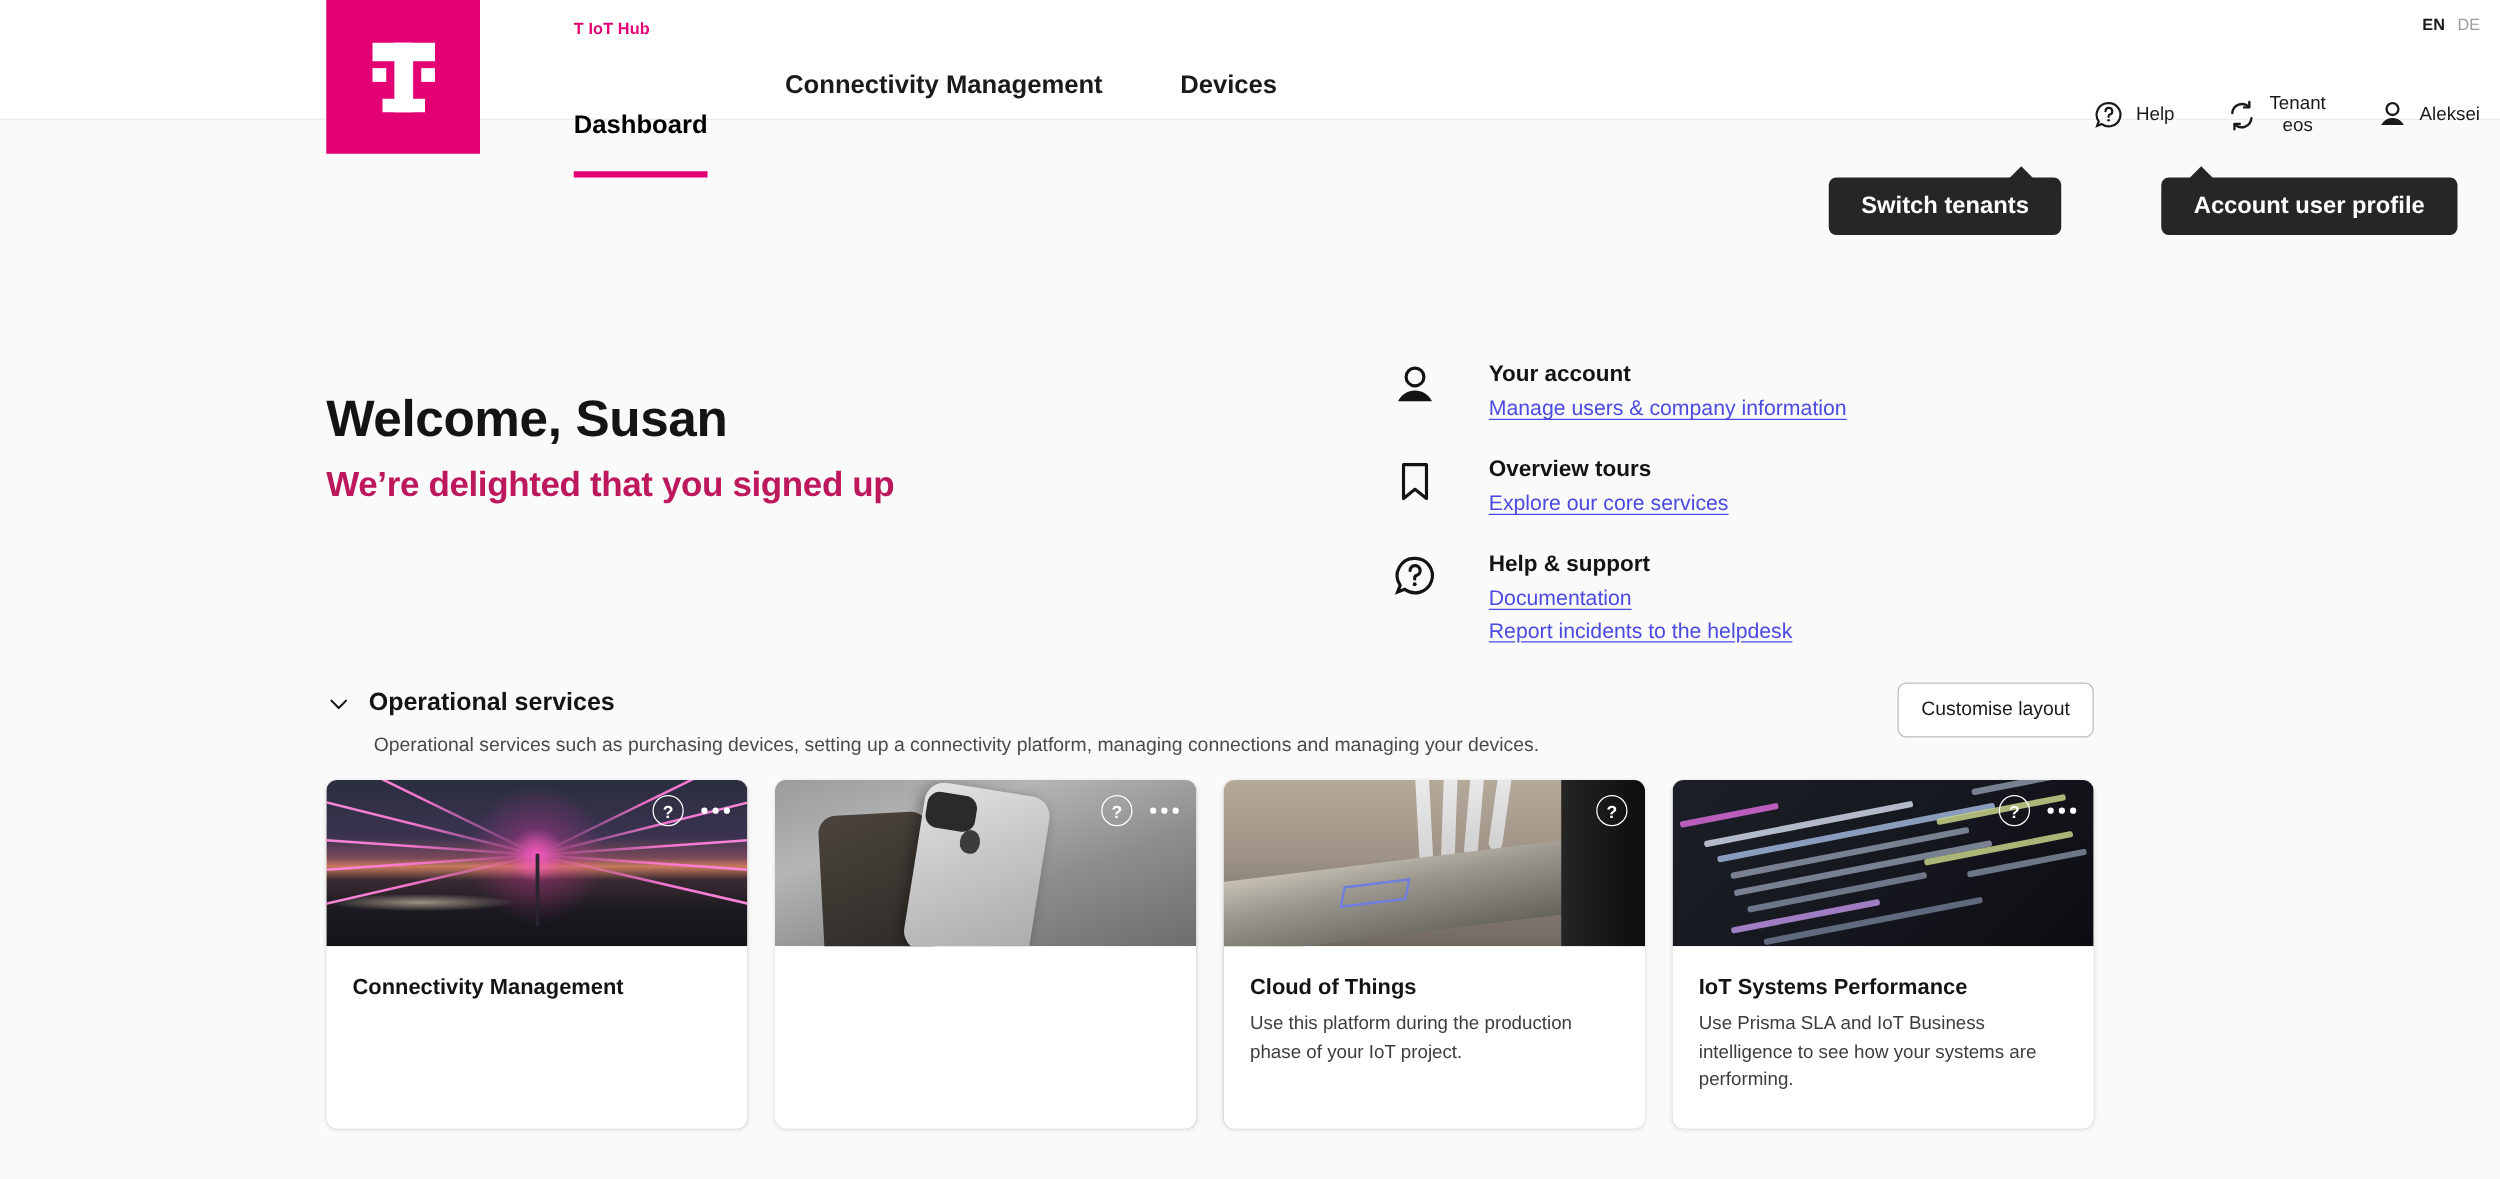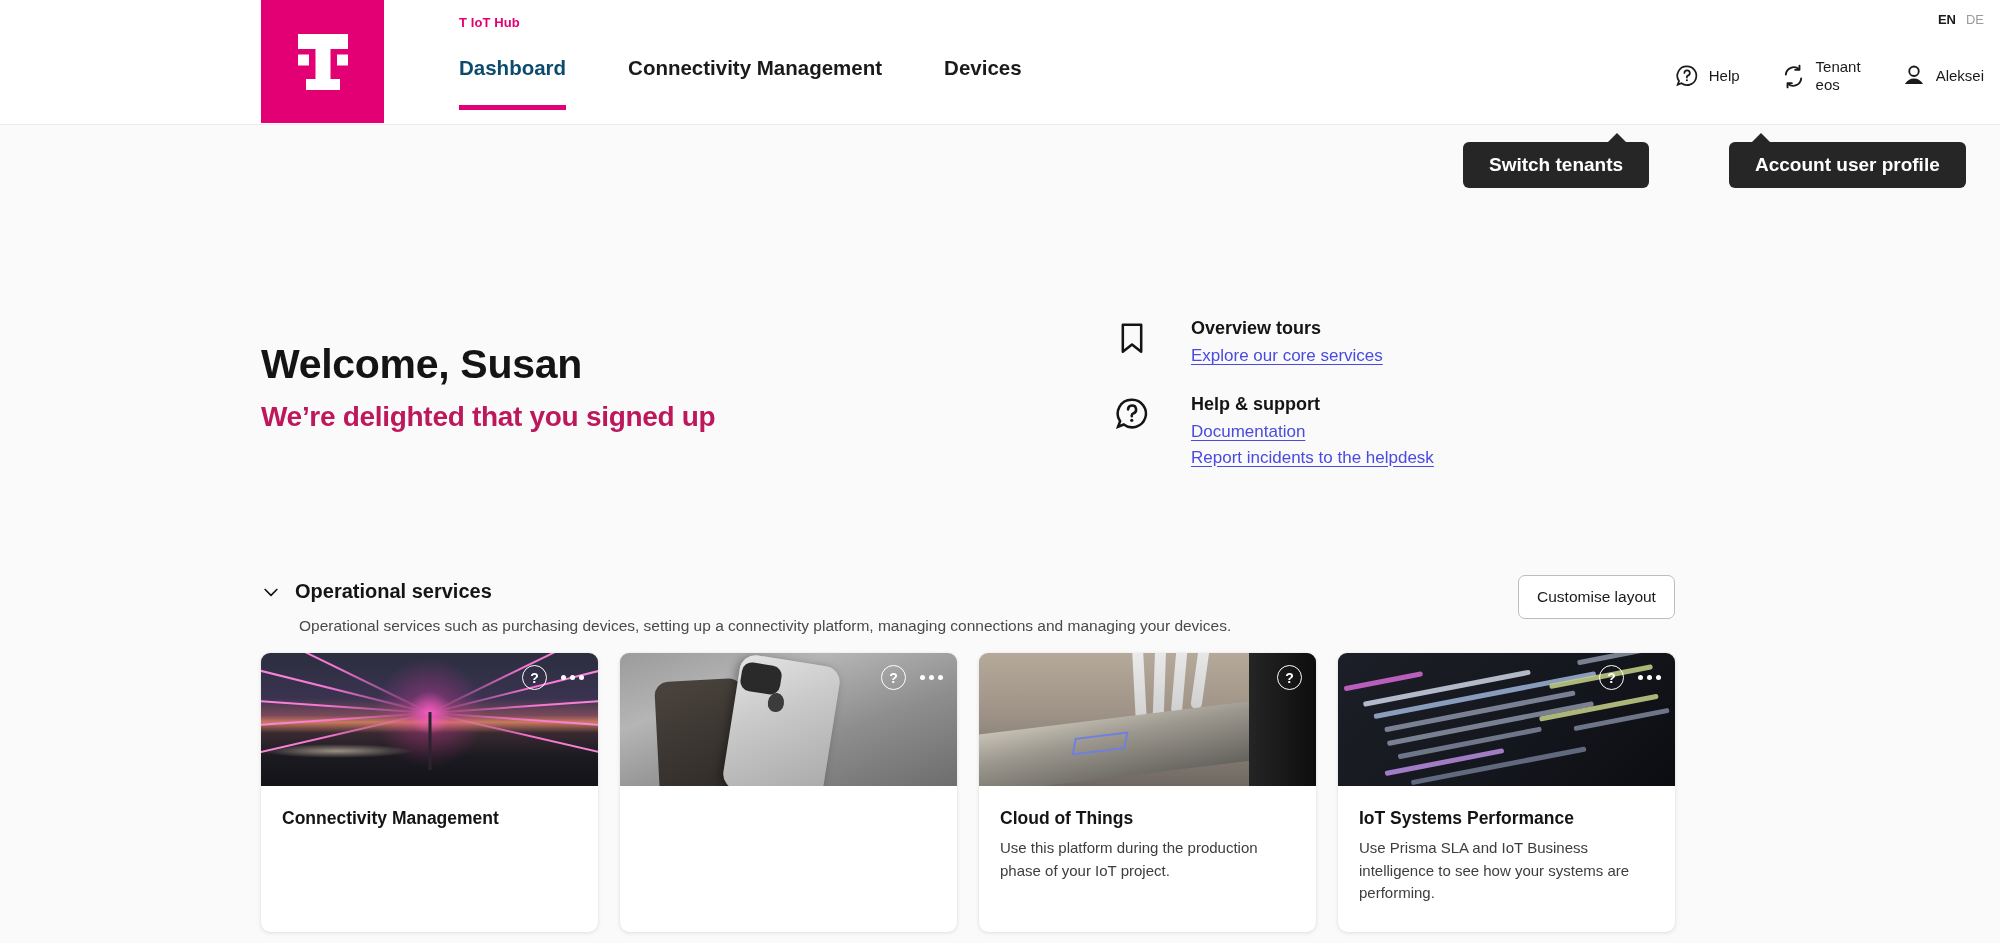--- a/index.html
+++ b/index.html
@@ -6,21 +6,21 @@
   html, body {
     width: 2000px; height: 943px;
     font-family: "Liberation Sans", sans-serif;
     background: #fafafa;
     overflow: hidden;
   }
 
   
   .header {
     position: relative;
-    height: 125px;
+    height: 96px;
     background: #ffffff;
     border-bottom: 1px solid #ececec;
     z-index: 5;
   }
   .logo-box {
     position: absolute;
     left: 261px; top: 0;
     width: 123px; height: 123px;
     background: #e20074;
     display: flex; align-items: center; justify-content: center;
@@ -41,42 +41,42 @@
   .nav-item {
     position: relative;
     font-size: 20.5px;
     font-weight: 700;
     color: #1a1a1a;
     padding: 0 0 30px 0;
     cursor: pointer;
     white-space: nowrap;
   }
   .nav-item + .nav-item { margin-left: 62px; }
-  .nav-item.active { color: #0c4a6e; }
+  .nav-item.active { color: #000000; margin-top: 32px; }
   .nav-item.active::after {
     content: "";
     position: absolute;
     left: 0; right: 0; bottom: 0;
     height: 5px;
     background: #e20074;
   }
 
   .lang {
     position: absolute;
     right: 16px; top: 12px;
     display: flex; gap: 10px;
     font-size: 13px;
   }
   .lang-en { color: #1a1a1a; font-weight: 700; cursor: pointer; }
   .lang-de { color: #9a9a9a; font-weight: 400; cursor: pointer; }
 
   .header-actions {
     position: absolute;
-    right: 16px; top: 58px;
-    display: flex; align-items: center;
+    right: 16px; top: 74px;
+    display: flex; align-items: center; text-align: center;
   }
   .hact {
     display: flex; align-items: center; gap: 9px;
     cursor: pointer; color: #1a1a1a;
   }
   .hact + .hact { margin-left: 40px; }
   .hact-label { font-size: 15px; line-height: 1.22; }
   .hact-label.two-line { display: flex; flex-direction: column; }
 
   
@@ -398,20 +398,34 @@
 
 <div class="main">
 
   <div class="welcome">
     <h1>Welcome, Susan</h1>
     <h2>We’re delighted that you signed up</h2>
   </div>
 
   <div class="infolist">
 
+    <div class="inforow">
+      <div class="info-icon">
+        <svg width="38" height="38" viewBox="0 0 24 24">
+          <circle cx="12" cy="7.3" r="4.5" fill="none" stroke="#141414" stroke-width="1.6"></circle>
+          <path d="M3.4 19.6c1.9-3.5 5-5.4 8.6-5.4s6.7 1.9 8.6 5.4z" fill="#141414"></path>
+        </svg>
+      </div>
+      <div class="info-body">
+        <div class="info-title">Your account</div>
+        <div class="info-links">
+          <span class="info-link">Manage users &amp; company information</span>
+        </div>
+      </div>
+    </div>
 
     <div class="inforow">
       <div class="info-icon">
         <svg width="38" height="38" viewBox="0 0 24 24" fill="none" stroke="#141414" stroke-width="1.6">
           <path d="M6.2 3.6h11.6v17.1l-5.8-4.6-5.8 4.6z" stroke-linejoin="round"></path>
         </svg>
       </div>
       <div class="info-body">
         <div class="info-title">Overview tours</div>
         <div class="info-links">

